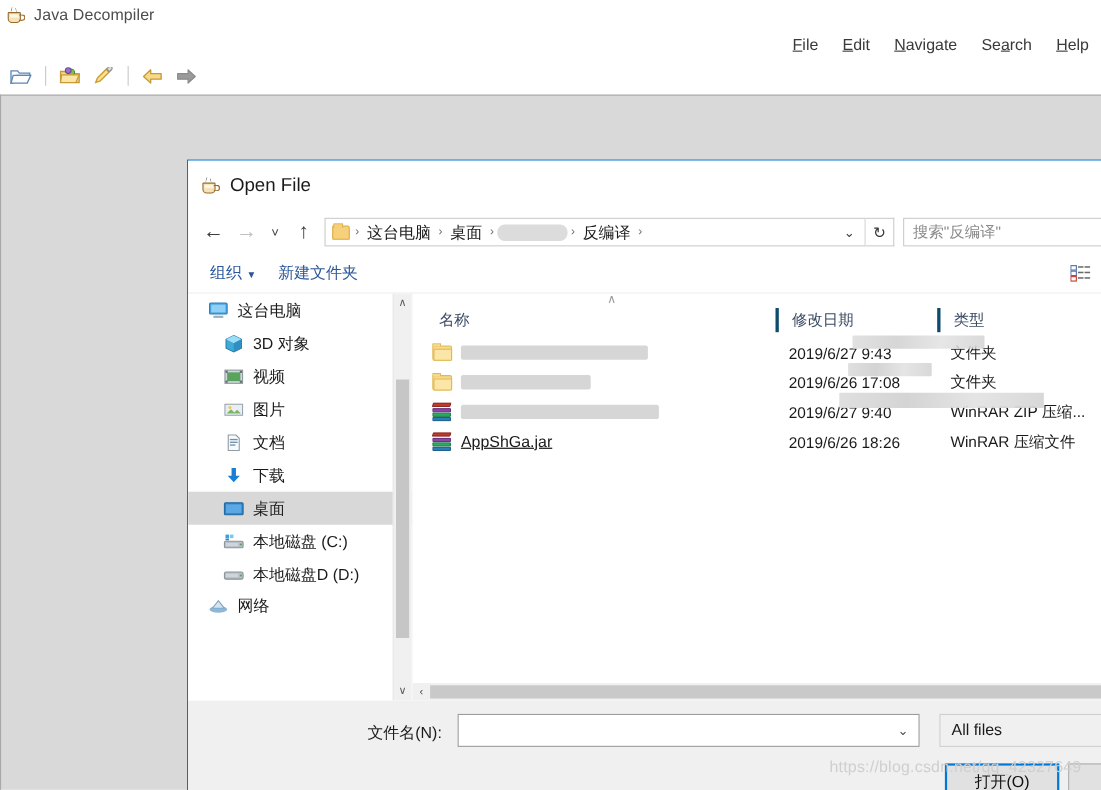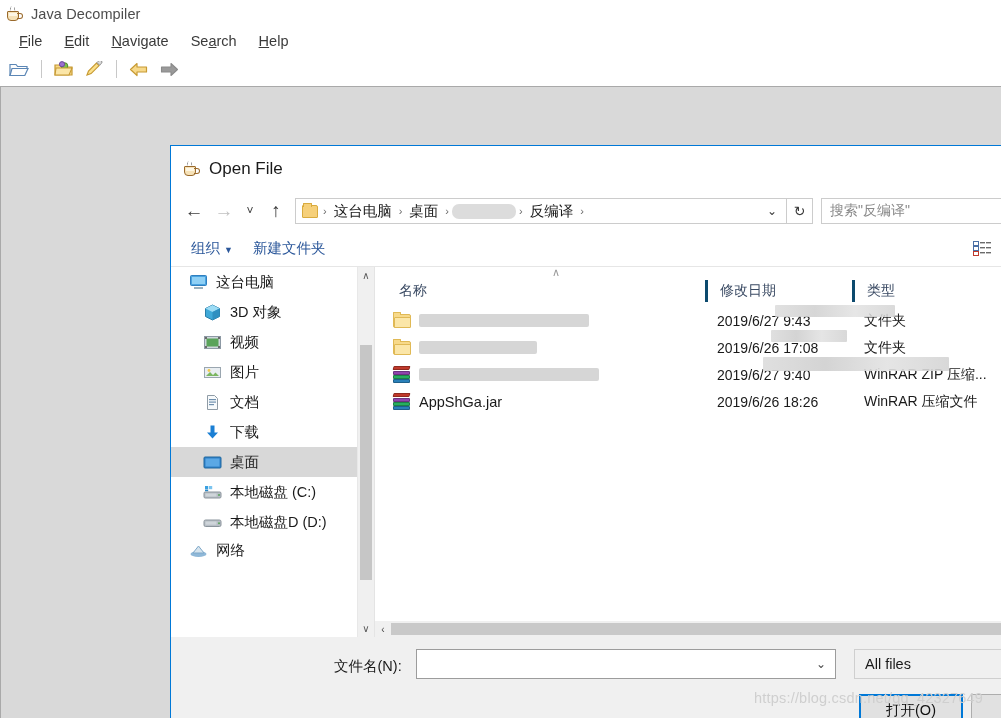--- a/index.html
+++ b/index.html
@@ -43,21 +43,21 @@
   .cup .steam {
     position: absolute; left: 4px; top: 0px; width: 2px; height: 5px;
     border-left: 1.3px solid #8c8c8c; border-radius: 2px;
     transform: skewX(-14deg);
   }
   .cup .steam.s2 { left: 8px; top: 1px; height: 4px; transform: skewX(12deg); }
 
   #app-menubar {
     position: absolute; left: 0; top: 28px; width: 1001px; height: 25px;
     display: flex; align-items: center; background: #ffffff;
-    padding-left: 8px; gap: 0px;
+    padding-left: 8px; gap: 0px; justify-content: flex-end;
   }
   .menu-item {
     font-size: 14.5px; color: #3a3a3a; padding: 2px 11px; cursor: default;
     white-space: nowrap;
   }
   .menu-item u { text-decoration: underline; text-underline-offset: 1px; }
 
   #app-toolbar {
     position: absolute; left: 0; top: 53px; width: 1001px; height: 32px;
     display: flex; align-items: center; background: #ffffff;
@@ -208,21 +208,21 @@
   }
   .col-h {
     font-size: 14px; color: #3a4a63; padding-left: 12px;
     border-left: 3px solid #0c4a6e; height: 22px; display: flex;
     align-items: center; cursor: default; white-space: nowrap;
   }
   .col-h.first { border-left: none; padding-left: 24px; }
 
   #rows { position: absolute; left: 0; top: 40px; right: 0; bottom: 0; }
   .frow { display: flex; align-items: center; height: 27px; cursor: default; }
-  .fcell-name { display: flex; align-items: center; gap: 8px; padding-left: 18px; }
+  .fcell-name { display: flex; align-items: center; gap: 8px; padding-left: 18px; text-decoration: underline; }
   .fname { font-size: 14.5px; color: #1a1a1a; white-space: nowrap; }
   .fname.redacted-bar {
     height: 13px; background: #d6d6d6; border-radius: 2px;
   }
   .fcell { font-size: 14px; color: #1a1a1a; white-space: nowrap; padding-left: 12px; }
 
   .folder-ico { width: 18px; height: 15px; flex: 0 0 18px; position: relative; }
   .folder-ico .back {
     position: absolute; left: 0; top: 1px; width: 18px; height: 14px;
     background: #f7d98a; border: 1px solid #e0b955; border-radius: 1px 2px 2px 2px;

